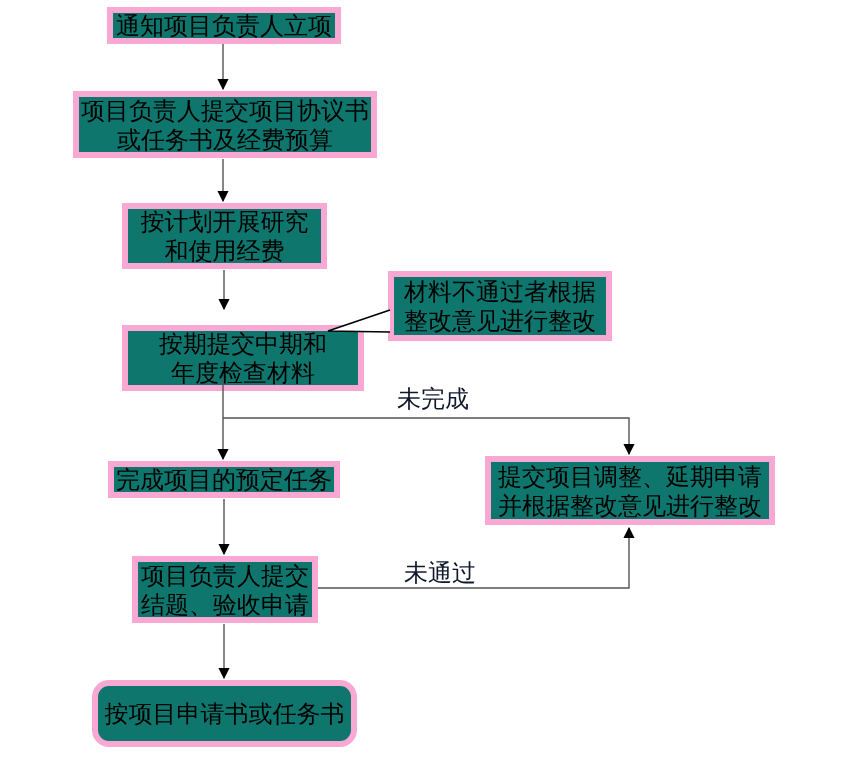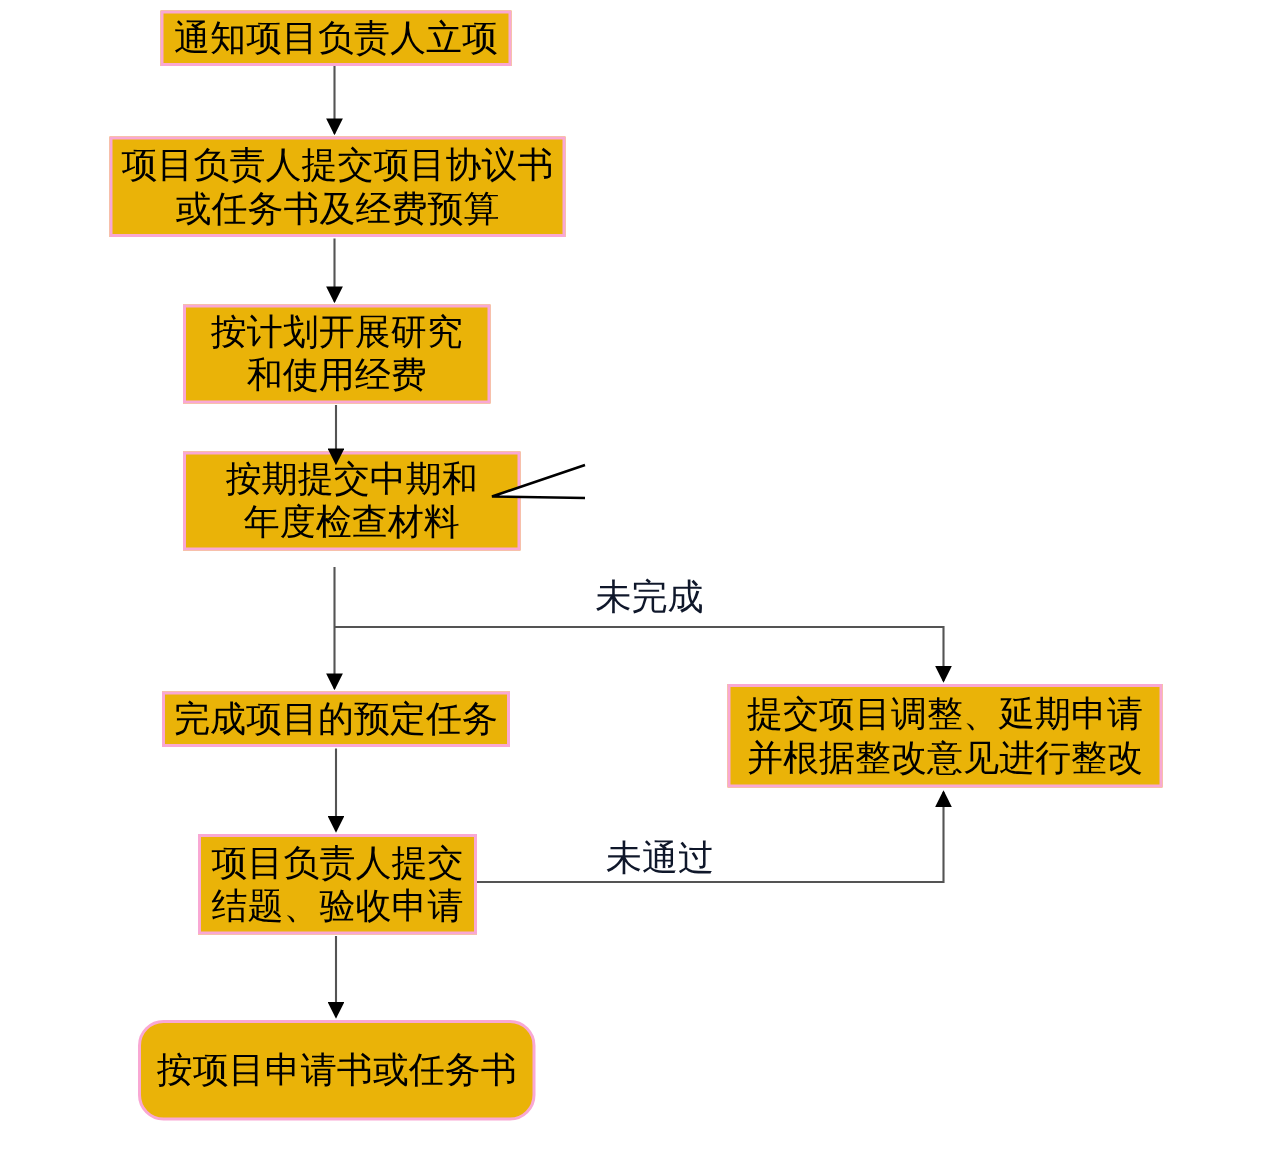--- a/index.html
+++ b/index.html
@@ -6,22 +6,22 @@
   .canvas{
     position:relative;
     width:845px;height:770px;
     background:#ffffff;
     font-family:"Liberation Sans", sans-serif;
     overflow:hidden;
   }
   .node{
     position:absolute;
     box-sizing:border-box;
-    border:2px solid #f9a8d4;
-    background:#eab308;
+    border:6px solid #f9a8d4;
+    background:#0f766e;
     display:flex;
     flex-direction:column;
     align-items:center;
     justify-content:center;
     text-align:center;
     font-size:24px;
     line-height:29px;
     color:#000000;
     white-space:nowrap;
   }
@@ -50,25 +50,29 @@
   <div class="node" style="left:73px;top:91px;width:304px;height:67px;">
     <span>项目负责人提交项目协议书</span>
     <span>或任务书及经费预算</span>
   </div>
 
   <div class="node" style="left:122px;top:203px;width:205px;height:66px;">
     <span>按计划开展研究</span>
     <span>和使用经费</span>
   </div>
 
-  <div class="node" style="left:122px;top:301px;width:225px;height:66px;">
+  <div class="node" style="left:122px;top:325px;width:242px;height:66px;">
     <span>按期提交中期和</span>
     <span>年度检查材料</span>
   </div>
 
+  <div class="node" style="left:388px;top:271px;width:224px;height:70px;">
+    <span>材料不通过者根据</span>
+    <span>整改意见进行整改</span>
+  </div>
 
   <div class="node" style="left:108px;top:461px;width:232px;height:37px;">
     <span>完成项目的预定任务</span>
   </div>
 
   <div class="node" style="left:485px;top:456px;width:290px;height:69px;">
     <span>提交项目调整、延期申请</span>
     <span>并根据整改意见进行整改</span>
   </div>
 

